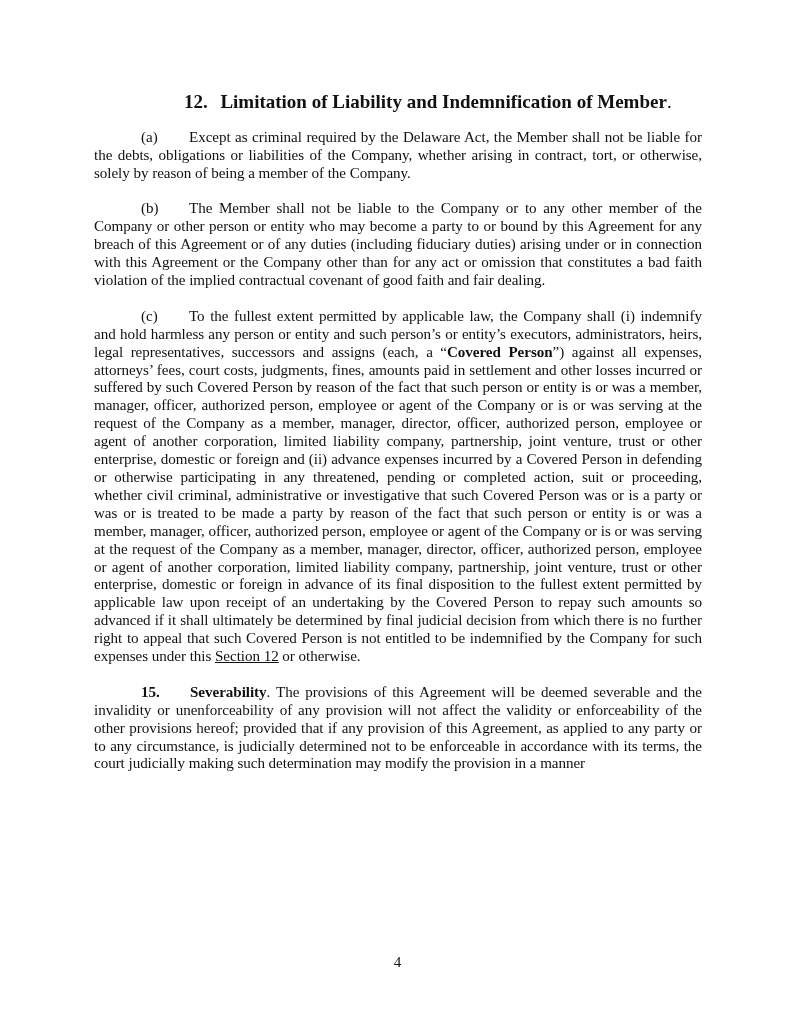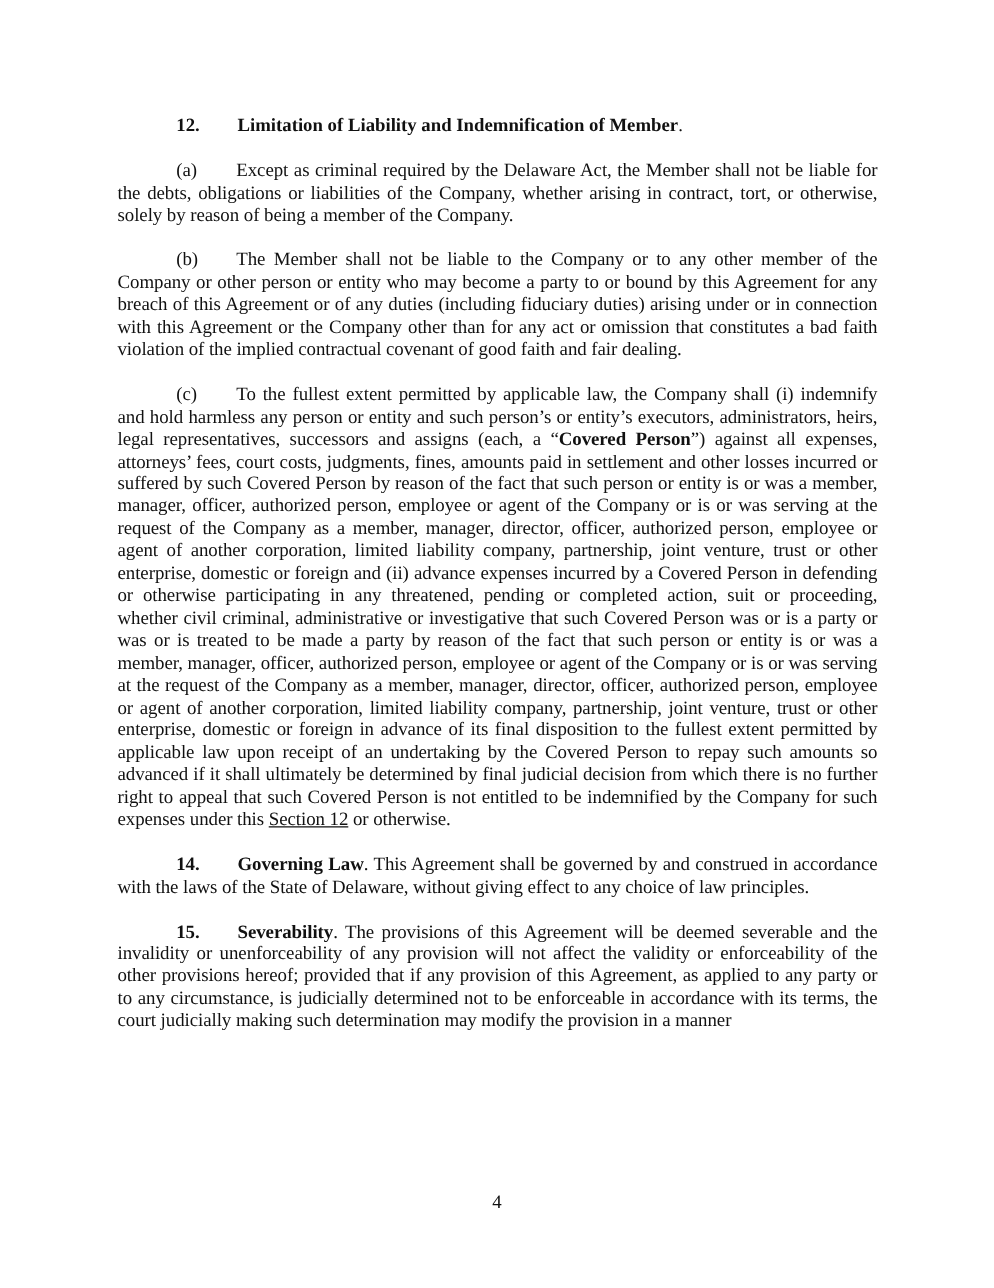--- a/index.html
+++ b/index.html
@@ -23,25 +23,26 @@
     }
     .para {
       font-size: 15.1px;
       line-height: 17.9px;
       text-align: justify;
       margin: 0 0 17.9px 0;
       text-indent: 47px;
       letter-spacing: -0.05px;
     }
     .heading {
-      font-size: 15px;
+      font-size: 19px;
       line-height: 17.9px;
       margin: 0 0 17.9px 0;
       padding-left: 47px;
       font-weight: bold;
+      text-align: center;
     }
     .num {
       display: inline-block;
       width: 49px;
       font-weight: bold;
       text-indent: 0;
     }
     .sub {
       display: inline-block;
       width: 48px;
@@ -75,23 +76,20 @@
 
   <p class="para">
     <span class="sub">(b)</span><span>The Member shall not be liable to the Company or to any other member of the Company or other person or entity who may become a party to or bound by this Agreement for any breach of this Agreement or of any duties (including fiduciary duties) arising under or in connection with this Agreement or the Company other than for any act or omission that constitutes a bad faith violation of the implied contractual covenant of good faith and fair dealing.</span>
   </p>
 
   <p class="para">
     <span class="sub">(c)</span><span>To the fullest extent permitted by applicable law, the Company shall (i) indemnify and hold harmless any person or entity and such person’s or entity’s executors, administrators, heirs, legal representatives, successors and assigns (each, a “</span><span class="bi">Covered Person</span><span>”) against all expenses, attorneys’ fees, court costs, judgments, fines, amounts paid in settlement and other losses incurred or suffered by such Covered Person by reason of the fact that such person or entity is or was a member, manager, officer, authorized person, employee or agent of the Company or is or was serving at the request of the Company as a member, manager, director, officer, authorized person, employee or agent of another corporation, limited liability company, partnership, joint venture, trust or other enterprise, domestic or foreign and (ii) advance expenses incurred by a Covered Person in defending or otherwise participating in any threatened, pending or completed action, suit or proceeding, whether civil criminal, administrative or investigative that such Covered Person was or is a party or was or is treated to be made a party by reason of the fact that such person or entity is or was a member, manager, officer, authorized person, employee or agent of the Company or is or was serving at the request of the Company as a member, manager, director, officer, authorized person, employee or agent of another corporation, limited liability company, partnership, joint venture, trust or other enterprise, domestic or foreign in advance of its final disposition to the fullest extent permitted by applicable law upon receipt of an undertaking by the Covered Person to repay such amounts so advanced if it shall ultimately be determined by final judicial decision from which there is no further right to appeal that such Covered Person is not entitled to be indemnified by the Company for such expenses under this </span><span class="u">Section 12</span><span> or otherwise.</span>
   </p>
 
 
-  <p class="para">
-    <span class="num">14.</span><span class="bold">Governing Law</span><span>.  This Agreement shall be governed by and construed in accordance with the laws of the State of Delaware, without giving effect to any choice of law principles.</span>
-  </p>
 
   <p class="para">
     <span class="num">15.</span><span class="bold">Severability</span><span>.  The provisions of this Agreement will be deemed severable and the invalidity or unenforceability of any provision will not affect the validity or enforceability of the other provisions hereof; provided that if any provision of this Agreement, as applied to any party or to any circumstance, is judicially determined not to be enforceable in accordance with its terms, the court judicially making such determination may modify the provision in a manner</span>
   </p>
 
 </div>
 
 <div class="page-number">4</div>
 
 </body></html>

